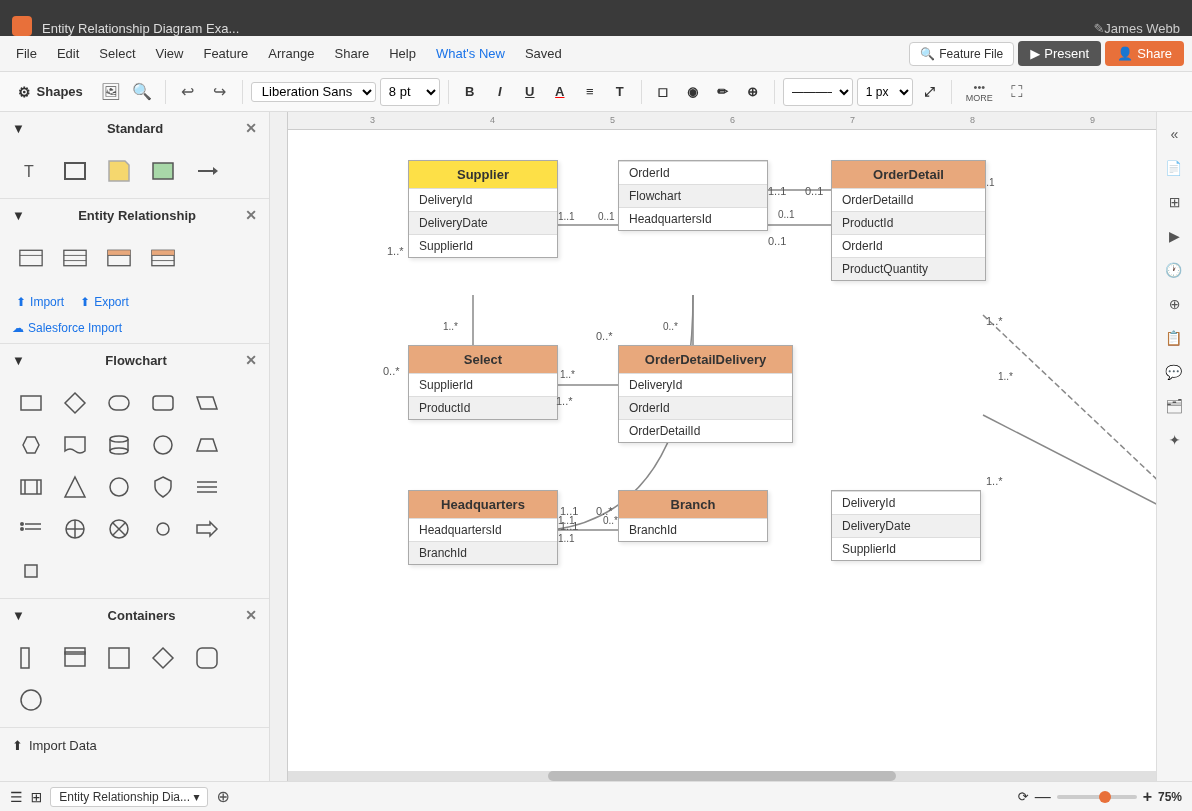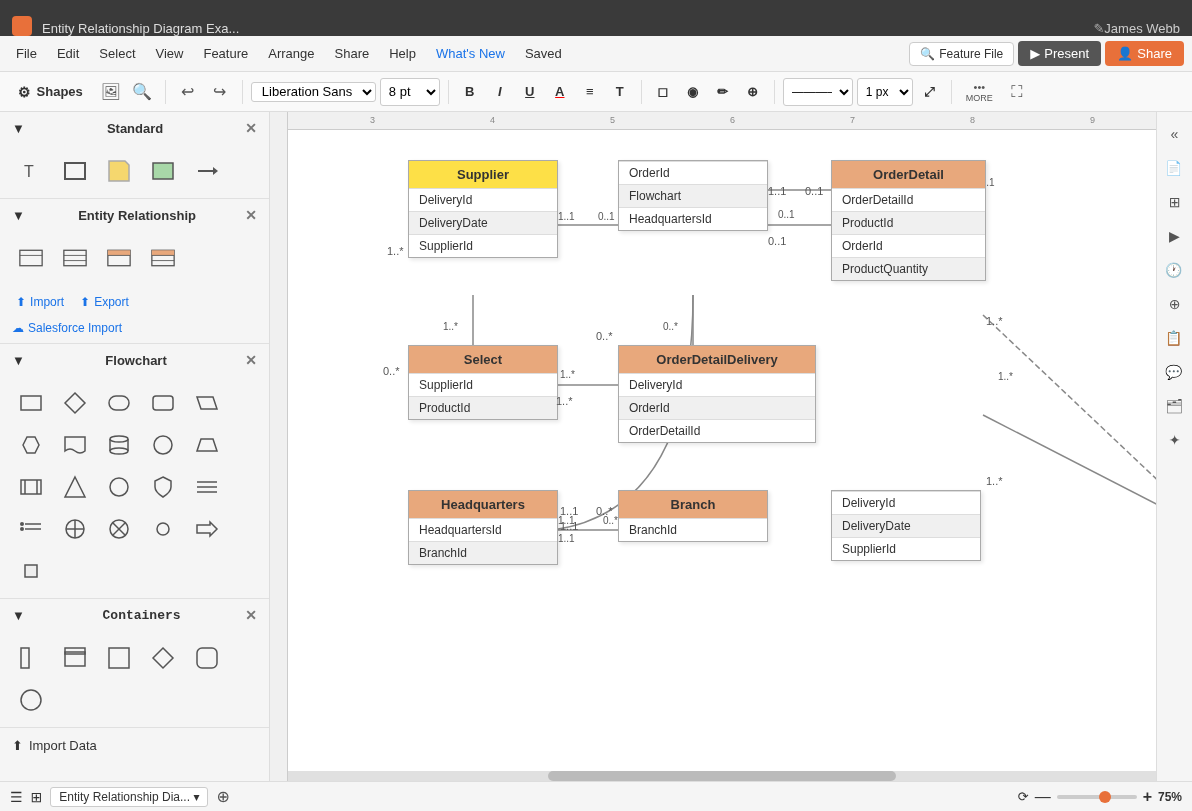--- a/index.html
+++ b/index.html
@@ -578,21 +578,21 @@
             <svg viewBox="0 0 24 24">
               <rect x="6" y="6" width="12" height="12" fill="#eee" stroke="#555" stroke-width="1.5"></rect>
             </svg>
           </div>
       </div>
     </div>
 
     <div class="sidebar-section">
       <div class="sidebar-section-header">
         <span>▼</span>
-        <span style="margin-left:13px;font-family:Liberation Mono, monospace;">Containers</span>
+        <span style="margin-left:13px;">Containers</span>
         <span class="close-btn">✕</span>
       </div>
       <div class="shape-grid">
         <div class="shape-item">
             <svg viewBox="0 0 24 24">
               <rect x="2" y="2" width="8" height="20" fill="none" stroke="#555" stroke-width="1.5"></rect>
             </svg>
           </div>
         <div class="shape-item">
             <svg viewBox="0 0 24 24">
@@ -709,21 +709,21 @@
 
       <div class="er-entity" style="left: 120px; top: 215px; width: 145px;">
         <div class="entity-header" style="background: #e8a87c;">Select</div>
         <div class="entity-row">SupplierId</div>
         <div class="entity-row shaded">ProductId</div>
       </div>
 
       <div style="position:absolute; left: 95px; top: 235px; font-size: 11px; color: #555;">0..*</div>
       <div style="position:absolute; left: 268px; top: 265px; font-size: 11px; color: #555;">1..*</div>
 
-      <div class="er-entity" style="left: 330px; top: 215px; width: 198px;">
+      <div class="er-entity" style="left: 330px; top: 215px; width: 175px;">
         <div class="entity-header" style="background: #e8a87c;">OrderDetailDelivery</div>
         <div class="entity-row">DeliveryId</div>
         <div class="entity-row shaded">OrderId</div>
         <div class="entity-row">OrderDetailId</div>
       </div>
 
       <div class="er-entity" style="left: 120px; top: 360px; width: 148px;">
         <div class="entity-header" style="background: #e8a87c;">Headquarters</div>
         <div class="entity-row">HeadquartersId</div>
         <div class="entity-row shaded">BranchId</div>

